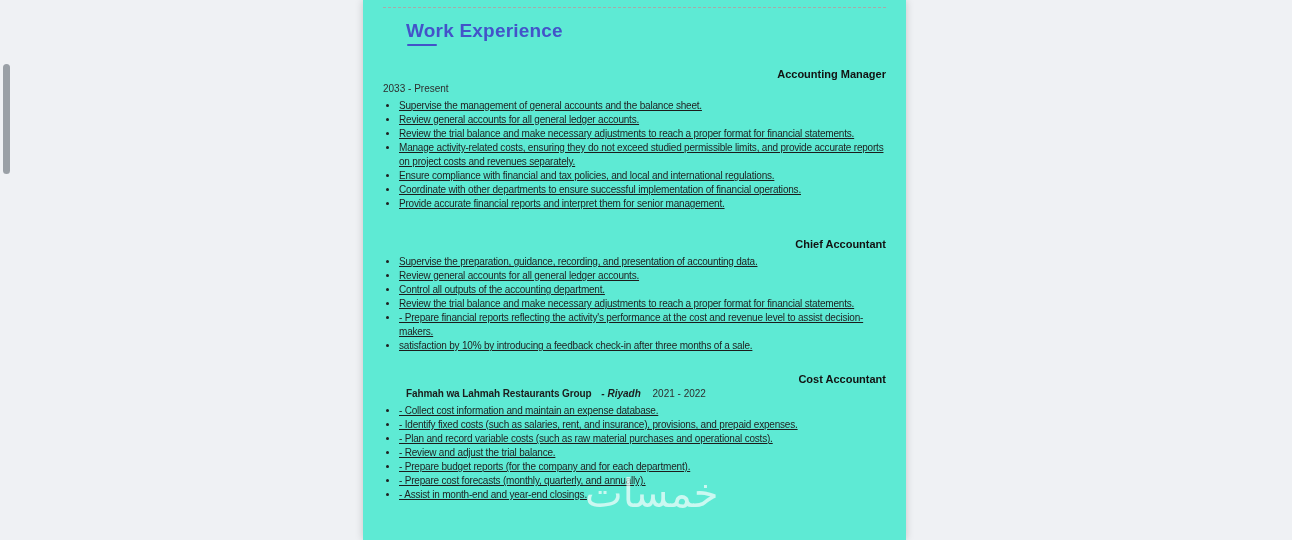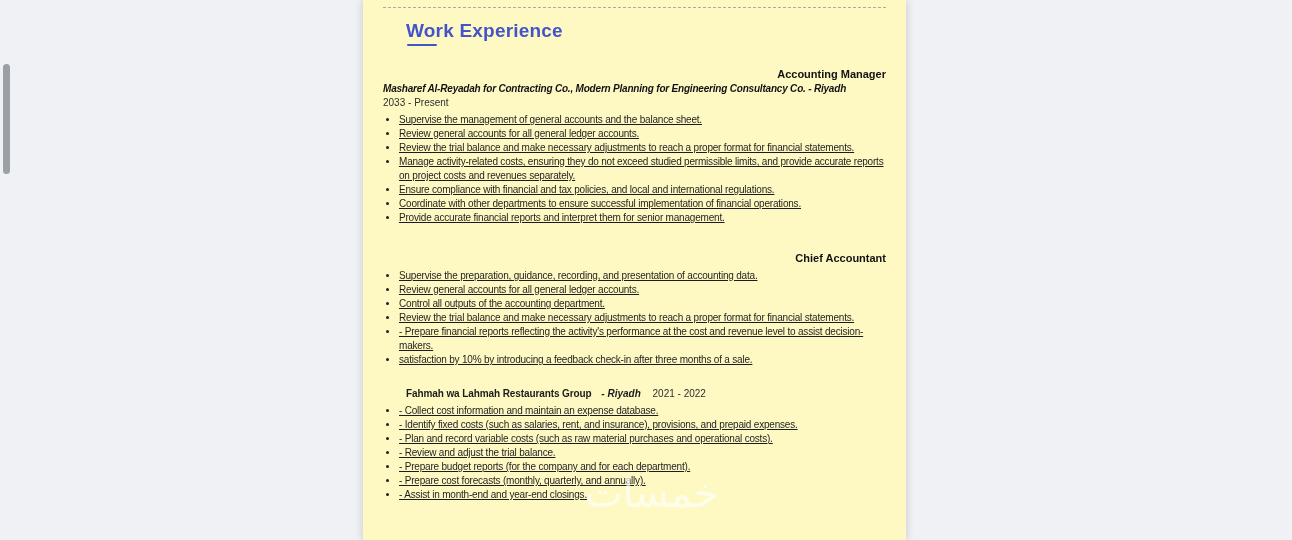--- a/index.html
+++ b/index.html
@@ -12,21 +12,21 @@
   }
   
   .scrollbar-track { position:absolute; left:0; top:0; width:14px; height:540px; }
   .scrollbar-thumb {
     position:absolute; left:3px; top:64px; width:7px; height:110px;
     background:#9aa0a6; border-radius:4px;
   }
   
   .doc-page {
     position:absolute; left:363px; top:0; width:543px; height:540px;
-    background:#fef9c3;
+    background:#5eead4;
     box-shadow:0 0 8px rgba(0,0,0,0.18);
     padding:7px 20px 0 20px;
     overflow:hidden;
   }
   .dashed-divider { border:none; border-top:1px dashed #a9a9a9; width:100%; }
   .section-title {
     margin:12px 0 0 23px;
     font-size:19px; line-height:22px; font-weight:bold;
     letter-spacing:0.2px;
   }
@@ -68,21 +68,20 @@
 </div>
 
 <div class="doc-page">
   <hr class="dashed-divider">
 
   <h1 class="section-title accent-text" style="color: rgb(67, 83, 201);">Work Experience</h1>
   <div class="title-underline accent-bg" style="background: rgb(67, 83, 201);"></div>
 
   <section class="job">
     <div class="job-title">Accounting Manager</div>
-    <div class="job-company">Masharef Al-Reyadah for Contracting Co., Modern Planning for Engineering Consultancy Co. - Riyadh</div>
     <div class="job-dates">2033 - Present</div>
     <ul class="bullet-list">
         <li>Supervise the management of general accounts and the balance sheet.</li>
         <li>Review general accounts for all general ledger accounts.</li>
         <li>Review the trial balance and make necessary adjustments to reach a proper format for financial statements.</li>
         <li>Manage activity-related costs, ensuring they do not exceed studied permissible limits, and provide accurate reports on project costs and revenues separately.</li>
         <li>Ensure compliance with financial and tax policies, and local and international regulations.</li>
         <li>Coordinate with other departments to ensure successful implementation of financial operations.</li>
         <li>Provide accurate financial reports and interpret them for senior management.</li>
       </ul>
@@ -94,20 +93,21 @@
         <li>Supervise the preparation, guidance, recording, and presentation of accounting data.</li>
         <li>Review general accounts for all general ledger accounts.</li>
         <li>Control all outputs of the accounting department.</li>
         <li>Review the trial balance and make necessary adjustments to reach a proper format for financial statements.</li>
         <li>- Prepare financial reports reflecting the activity's performance at the cost and revenue level to assist decision-makers.</li>
         <li>satisfaction by 10% by introducing a feedback check-in after three months of a sale.</li>
       </ul>
   </section>
 
   <section class="job">
+    <div class="job-title">Cost Accountant</div>
     <div class="company-line">
       <span class="company-name">Fahmah wa Lahmah Restaurants Group</span>
       <span class="company-location">- Riyadh</span>
       <span class="inline-dates">2021 - 2022</span>
     </div>
     <ul class="bullet-list">
         <li>- Collect cost information and maintain an expense database.</li>
         <li>- Identify fixed costs (such as salaries, rent, and insurance), provisions, and prepaid expenses.</li>
         <li>- Plan and record variable costs (such as raw material purchases and operational costs).</li>
         <li>- Review and adjust the trial balance.</li>

